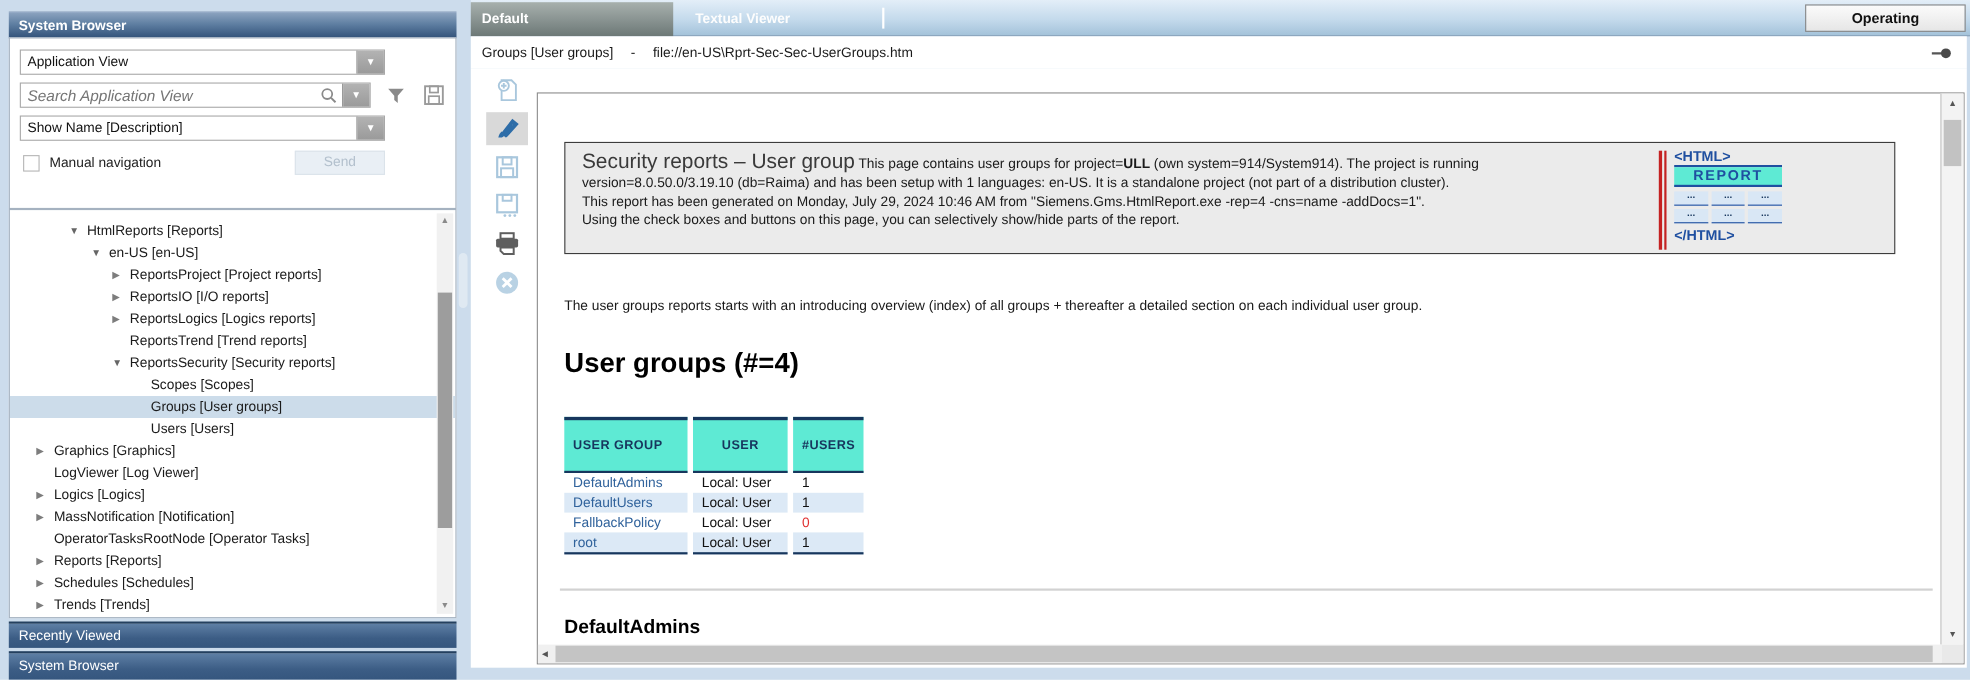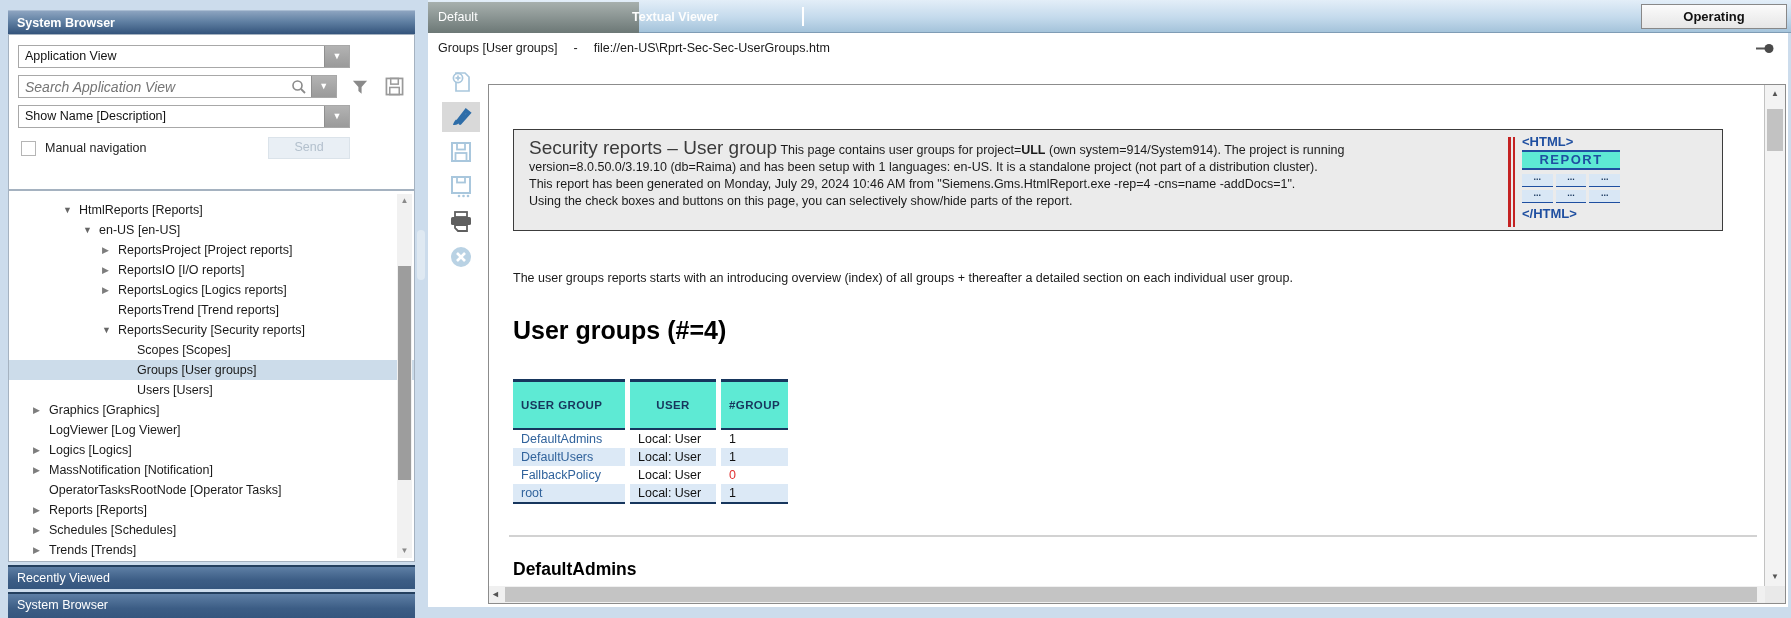--- a/index.html
+++ b/index.html
@@ -68,23 +68,23 @@
   .bar-sysb{top:582px;height:26px;}
   .splitter-handle{position:absolute;left:417px;top:230px;width:8px;height:50px;background:#dfe9f2;border-radius:4px;}
 
   
   .tab-bar{
     position:absolute;left:428px;top:0;right:0;height:33px;
     background:linear-gradient(180deg,#e3eef8 0%,#c4daec 55%,#a4c3da 100%);
     border-bottom:1px solid #7f9cb5;box-sizing:border-box;
   }
   .tab-active{
-    position:absolute;left:0;top:2px;width:211px;height:31px;box-sizing:border-box;
+    position:absolute;left:0;top:2px;width:184px;height:31px;box-sizing:border-box;
     background:linear-gradient(180deg,#a7b0ad 0%,#8d9795 45%,#6c7876 100%);
-    color:#fff;font-weight:normal;font-size:12.5px;line-height:30px;padding-left:10px;
+    color:#fff;font-weight:bold;font-size:12.5px;line-height:30px;padding-left:10px;
   }
   .tab-inactive{
     position:absolute;left:194px;top:2px;width:176px;height:31px;
     color:#fdfdfd;font-weight:bold;font-size:12.5px;line-height:30px;padding-left:10px;
   }
   .tab-sep{position:absolute;left:374px;top:7px;width:2px;height:19px;background:#fff;}
   .mode-btn{
     position:absolute;right:4px;top:4px;width:146px;height:25px;
     background:linear-gradient(180deg,#fbfbfb,#e6e6e6);border:1px solid #888;
     font-weight:bold;font-size:13px;color:#111;text-align:center;line-height:23px;box-sizing:border-box;
@@ -408,21 +408,21 @@
 
         <div class="intro-p">The user groups reports starts with an introducing overview (index) of all groups + thereafter a detailed section on each individual user group.</div>
 
         <div class="h1">User groups (#=4)</div>
 
         <table class="grp-table">
           <tbody>
               <tr>
             <th class="col-group">USER GROUP</th>
             <th class="col-type">USER</th>
-            <th class="col-count">#GROUP</th>
+            <th class="col-count">#USERS</th>
           </tr>
           <tr>
             <td><span class="lnk">DefaultAdmins</span></td>
             <td>Local: User</td>
             <td>1</td>
           </tr>
           <tr class="alt">
             <td><span class="lnk">DefaultUsers</span></td>
             <td>Local: User</td>
             <td>1</td>

